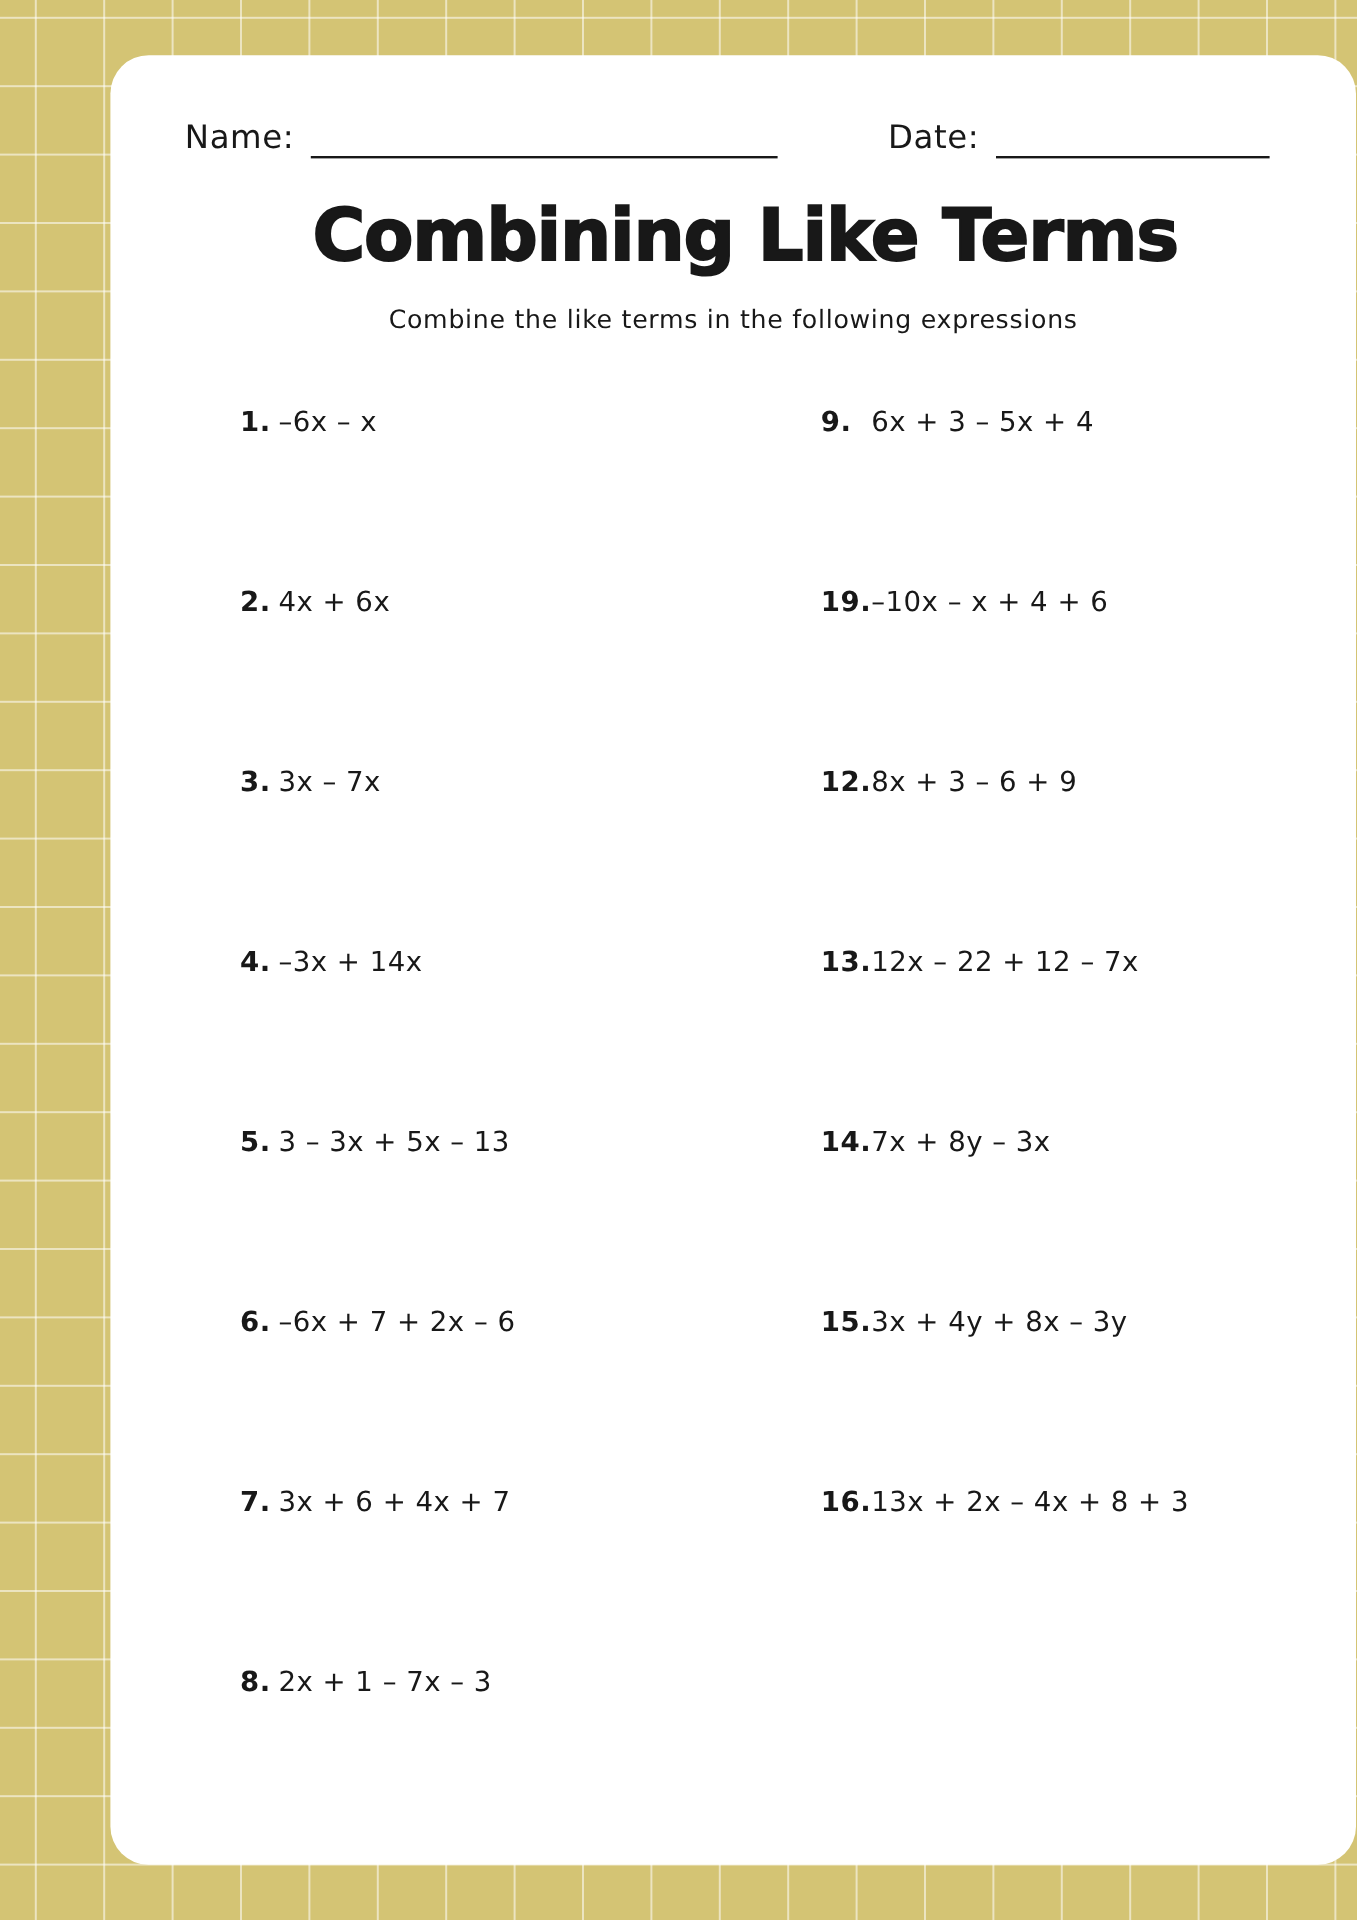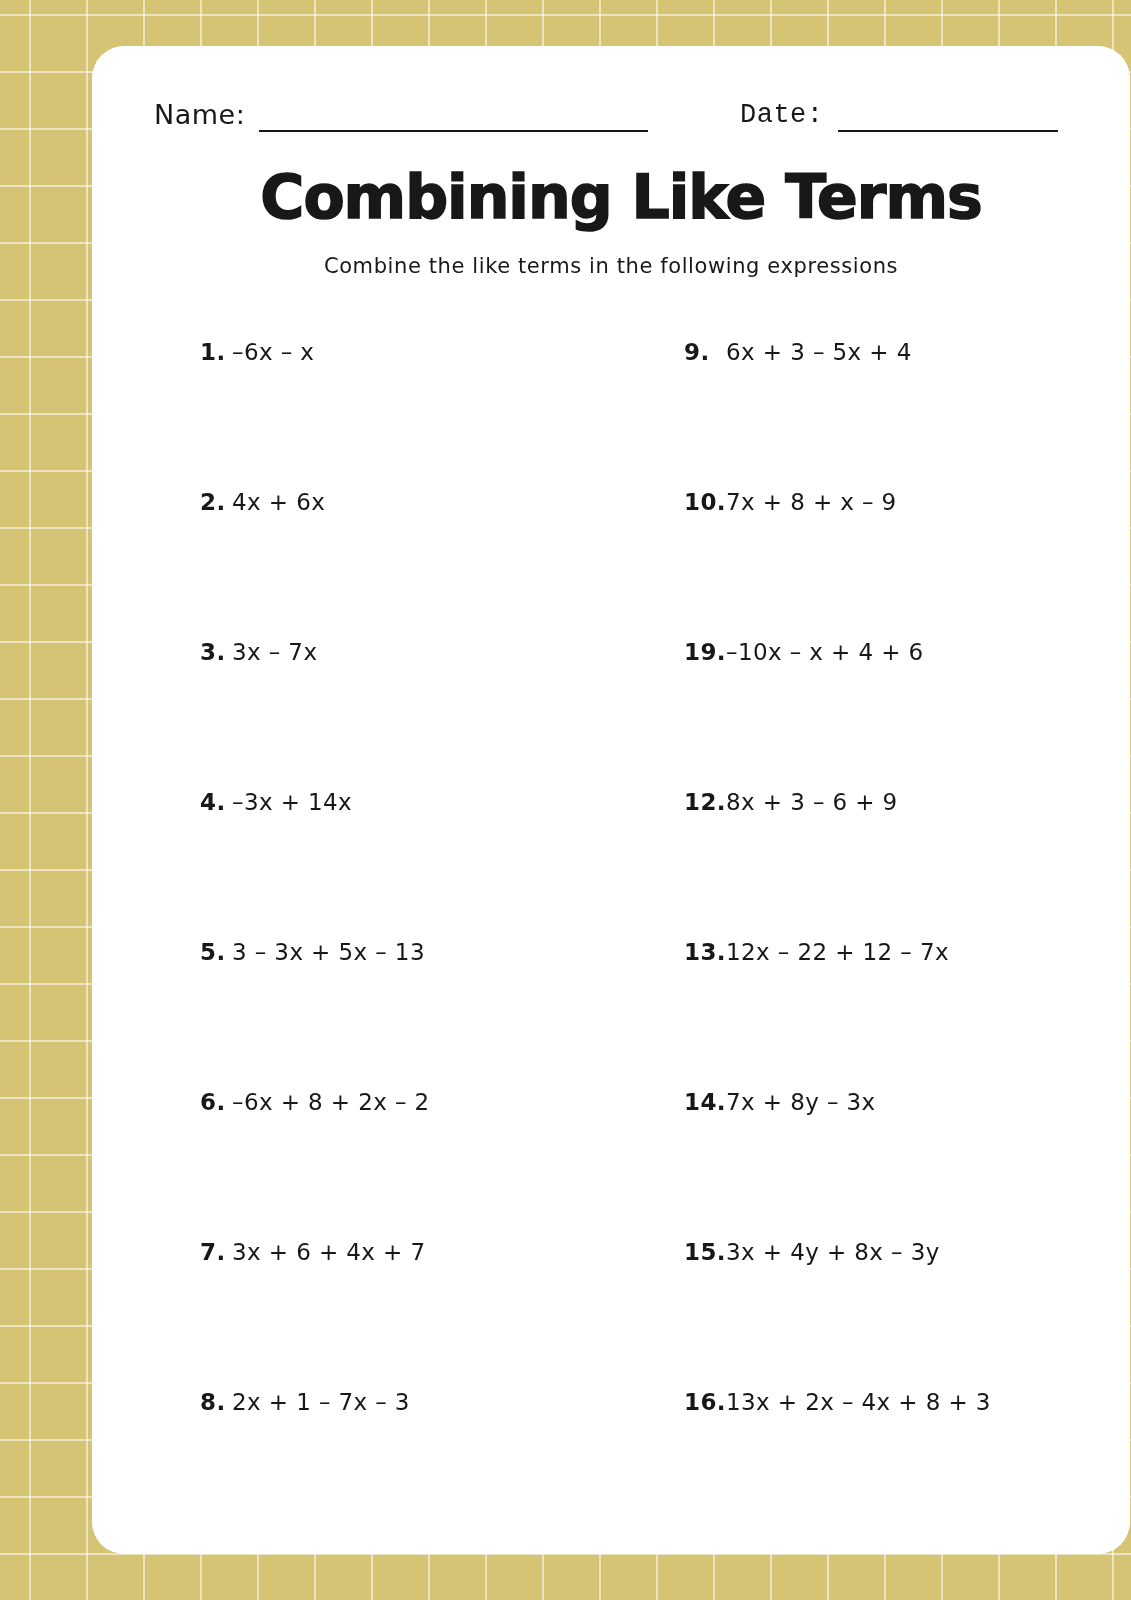--- a/index.html
+++ b/index.html
@@ -33,21 +33,21 @@
   .topline {
     position: absolute;
     left: 62px; right: 72px; top: 52px;
     display: flex;
     align-items: flex-end;
     font-size: 27px;
     letter-spacing: 0.5px;
   }
   .field { display: flex; align-items: flex-end; }
   .field-name { width: 494px; }
-  .field-date { flex: 1; font-family: Liberation Mono, monospace; }
+  .field-date { flex: 1; }
   .field .label { white-space: nowrap; padding-bottom: 2px; }
   .blank {
     flex: 1;
     border-bottom: 2.5px solid var(--ink);
     height: 34px;
     margin-left: 14px;
   }
   .gap-between { width: 92px; }
   .title {
     position: absolute;
@@ -128,39 +128,35 @@
       <div class="problem">
         <span class="num">4.</span>
         <span class="expr">–3x + 14x</span>
       </div>
       <div class="problem">
         <span class="num">5.</span>
         <span class="expr">3 – 3x + 5x – 13</span>
       </div>
       <div class="problem">
         <span class="num">6.</span>
-        <span class="expr">–6x + 8 + 2x – 2</span>
+        <span class="expr">–6x + 7 + 2x – 6</span>
       </div>
       <div class="problem">
         <span class="num">7.</span>
         <span class="expr">3x + 6 + 4x + 7</span>
       </div>
       <div class="problem">
         <span class="num">8.</span>
         <span class="expr">2x + 1 – 7x – 3</span>
       </div>
     </div>
   <div class="col col-right" id="col-right">
       <div class="problem">
         <span class="num">9.</span>
         <span class="expr">6x + 3 – 5x + 4</span>
-      </div>
-      <div class="problem">
-        <span class="num">10.</span>
-        <span class="expr">7x + 8 + x – 9</span>
       </div>
       <div class="problem">
         <span class="num">19.</span>
         <span class="expr">–10x – x + 4 + 6</span>
       </div>
       <div class="problem">
         <span class="num">12.</span>
         <span class="expr">8x + 3 – 6 + 9</span>
       </div>
       <div class="problem">

